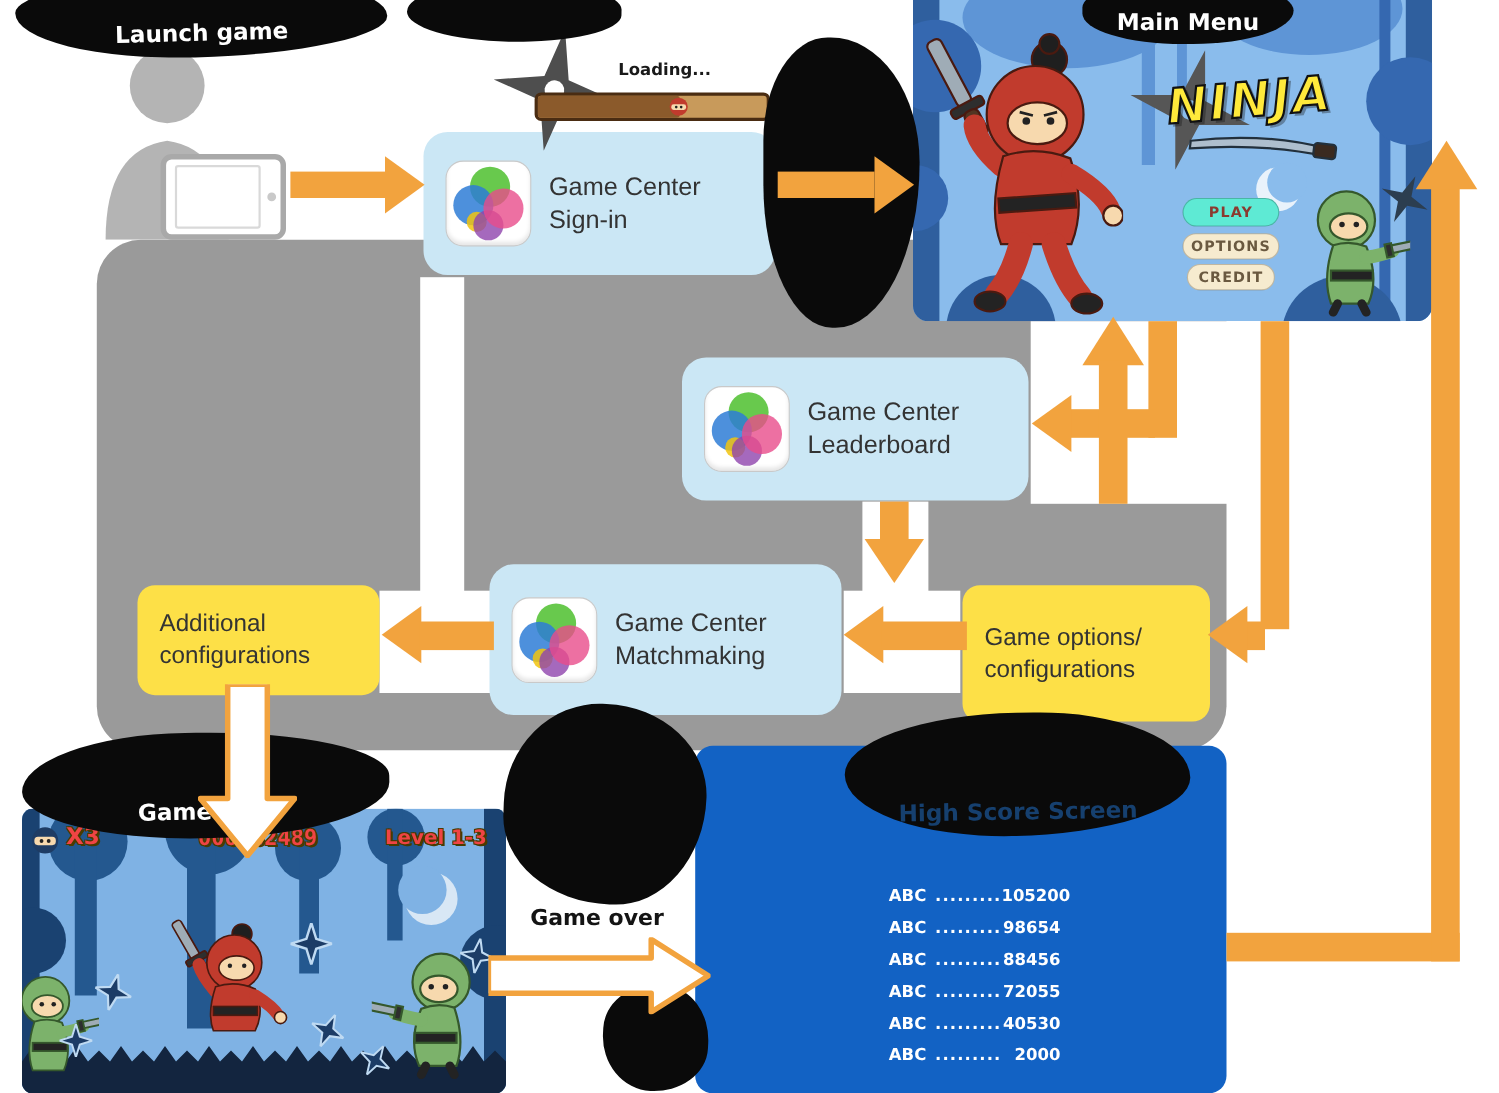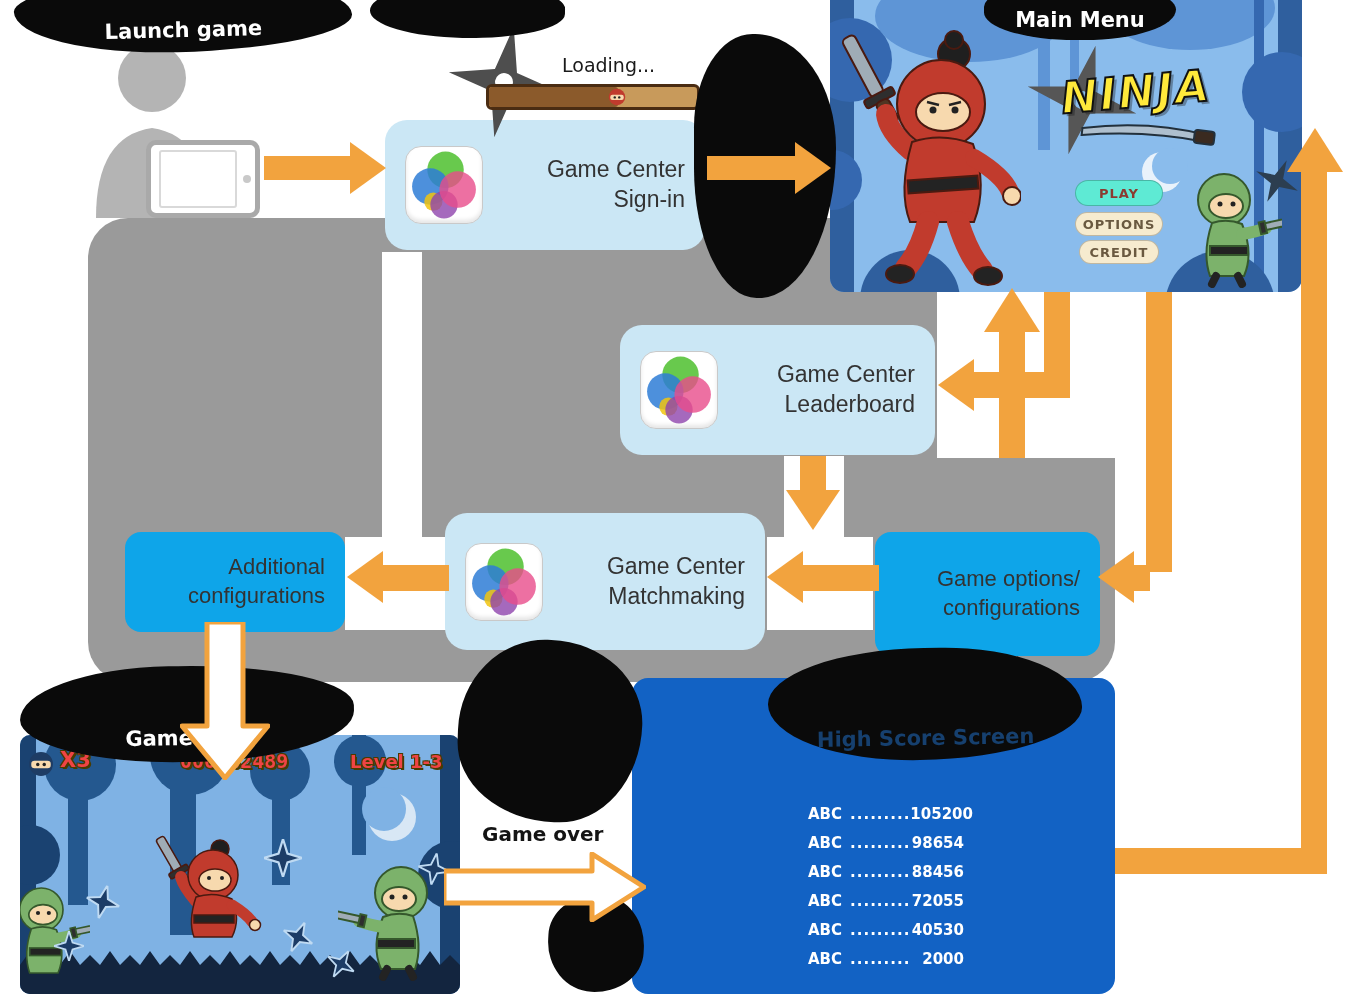--- a/index.html
+++ b/index.html
@@ -8,22 +8,22 @@
   .abs{position:absolute;}
 
   
   .panel{position:absolute;background:#9A9A9A;border-radius:40px;z-index:0;}
   .cut{position:absolute;background:#fff;z-index:1;}
 
   
   .node{position:absolute;display:flex;align-items:center;gap:16px;padding:0 20px;
         box-sizing:border-box;z-index:3;}
   .node-blue{background:#CBE7F5;border-radius:22px;}
-  .node-green{background:#0ea5e9;border-radius:16px;justify-content:center;}
-  .node-label{flex:1;text-align:right;font-size:23px;color:#333;line-height:1.3;}
+  .node-green{background:#fde047;border-radius:16px;justify-content:center;}
+  .node-label{flex:1;text-align:left;font-size:23px;color:#333;line-height:1.3;}
   .gc-icon{width:76px;height:76px;background:#fff;border:1px solid #c9c9c9;border-radius:16px;
            box-shadow:inset 0 -3px 4px rgba(0,0,0,.10);flex:none;}
 
   
   .shaft{position:absolute;background:#F2A33E;z-index:6;}
   .head-right{position:absolute;width:0;height:0;border-top:26px solid transparent;
               border-bottom:26px solid transparent;border-left:36px solid #F2A33E;z-index:6;}
   .head-left{position:absolute;width:0;height:0;border-top:26px solid transparent;
              border-bottom:26px solid transparent;border-right:36px solid #F2A33E;z-index:6;}
   .head-up{position:absolute;width:0;height:0;border-left:28px solid transparent;
@@ -50,21 +50,21 @@
             font-size:21px;}
   .hud-mono{font-family:"DejaVu Sans Mono",monospace;}
   .hs-title{position:absolute;width:100%;text-align:center;color:#fff;font-family:"DejaVu Sans",sans-serif;
             font-weight:bold;font-size:24px;letter-spacing:3px;}
   .hs-rows{position:absolute;color:#fff;font-family:"DejaVu Sans",sans-serif;font-weight:bold;font-size:15px;}
   .hs-row{display:flex;width:156px;line-height:29px;}
   .hs-row .dots{margin-left:8px;letter-spacing:1px;}
   .hs-row .score{margin-left:auto;}
 
   
-  .load-caption{position:absolute;font-family:"DejaVu Sans",sans-serif;font-weight:normal;font-size:19px;
+  .load-caption{position:absolute;font-family:"DejaVu Sans",sans-serif;font-weight:bold;font-size:15px;
                 color:#1a1a1a;z-index:4;}
   .load-bar{position:absolute;width:214px;height:26px;border:3px solid #4a2c12;border-radius:6px;
             background:#C89A5B;z-index:4;box-sizing:border-box;}
   .load-fill{position:absolute;left:0;top:0;height:100%;width:62%;background:#8B5A2B;border-radius:3px;}
   .load-ninja{position:absolute;left:calc(62% - 10px);top:1px;width:18px;height:18px;}
 
   .ipad{position:absolute;width:114px;height:78px;background:#fff;border:5px solid #A9A9A9;
         border-radius:10px;z-index:4;box-sizing:border-box;}
   .ipad-screen{position:absolute;left:8px;top:5px;right:18px;bottom:5px;border:2px solid #d9d9d9;border-radius:3px;}
   .ipad-home{position:absolute;right:4px;top:50%;margin-top:-4px;width:8px;height:8px;border-radius:50%;background:#c9c9c9;}

